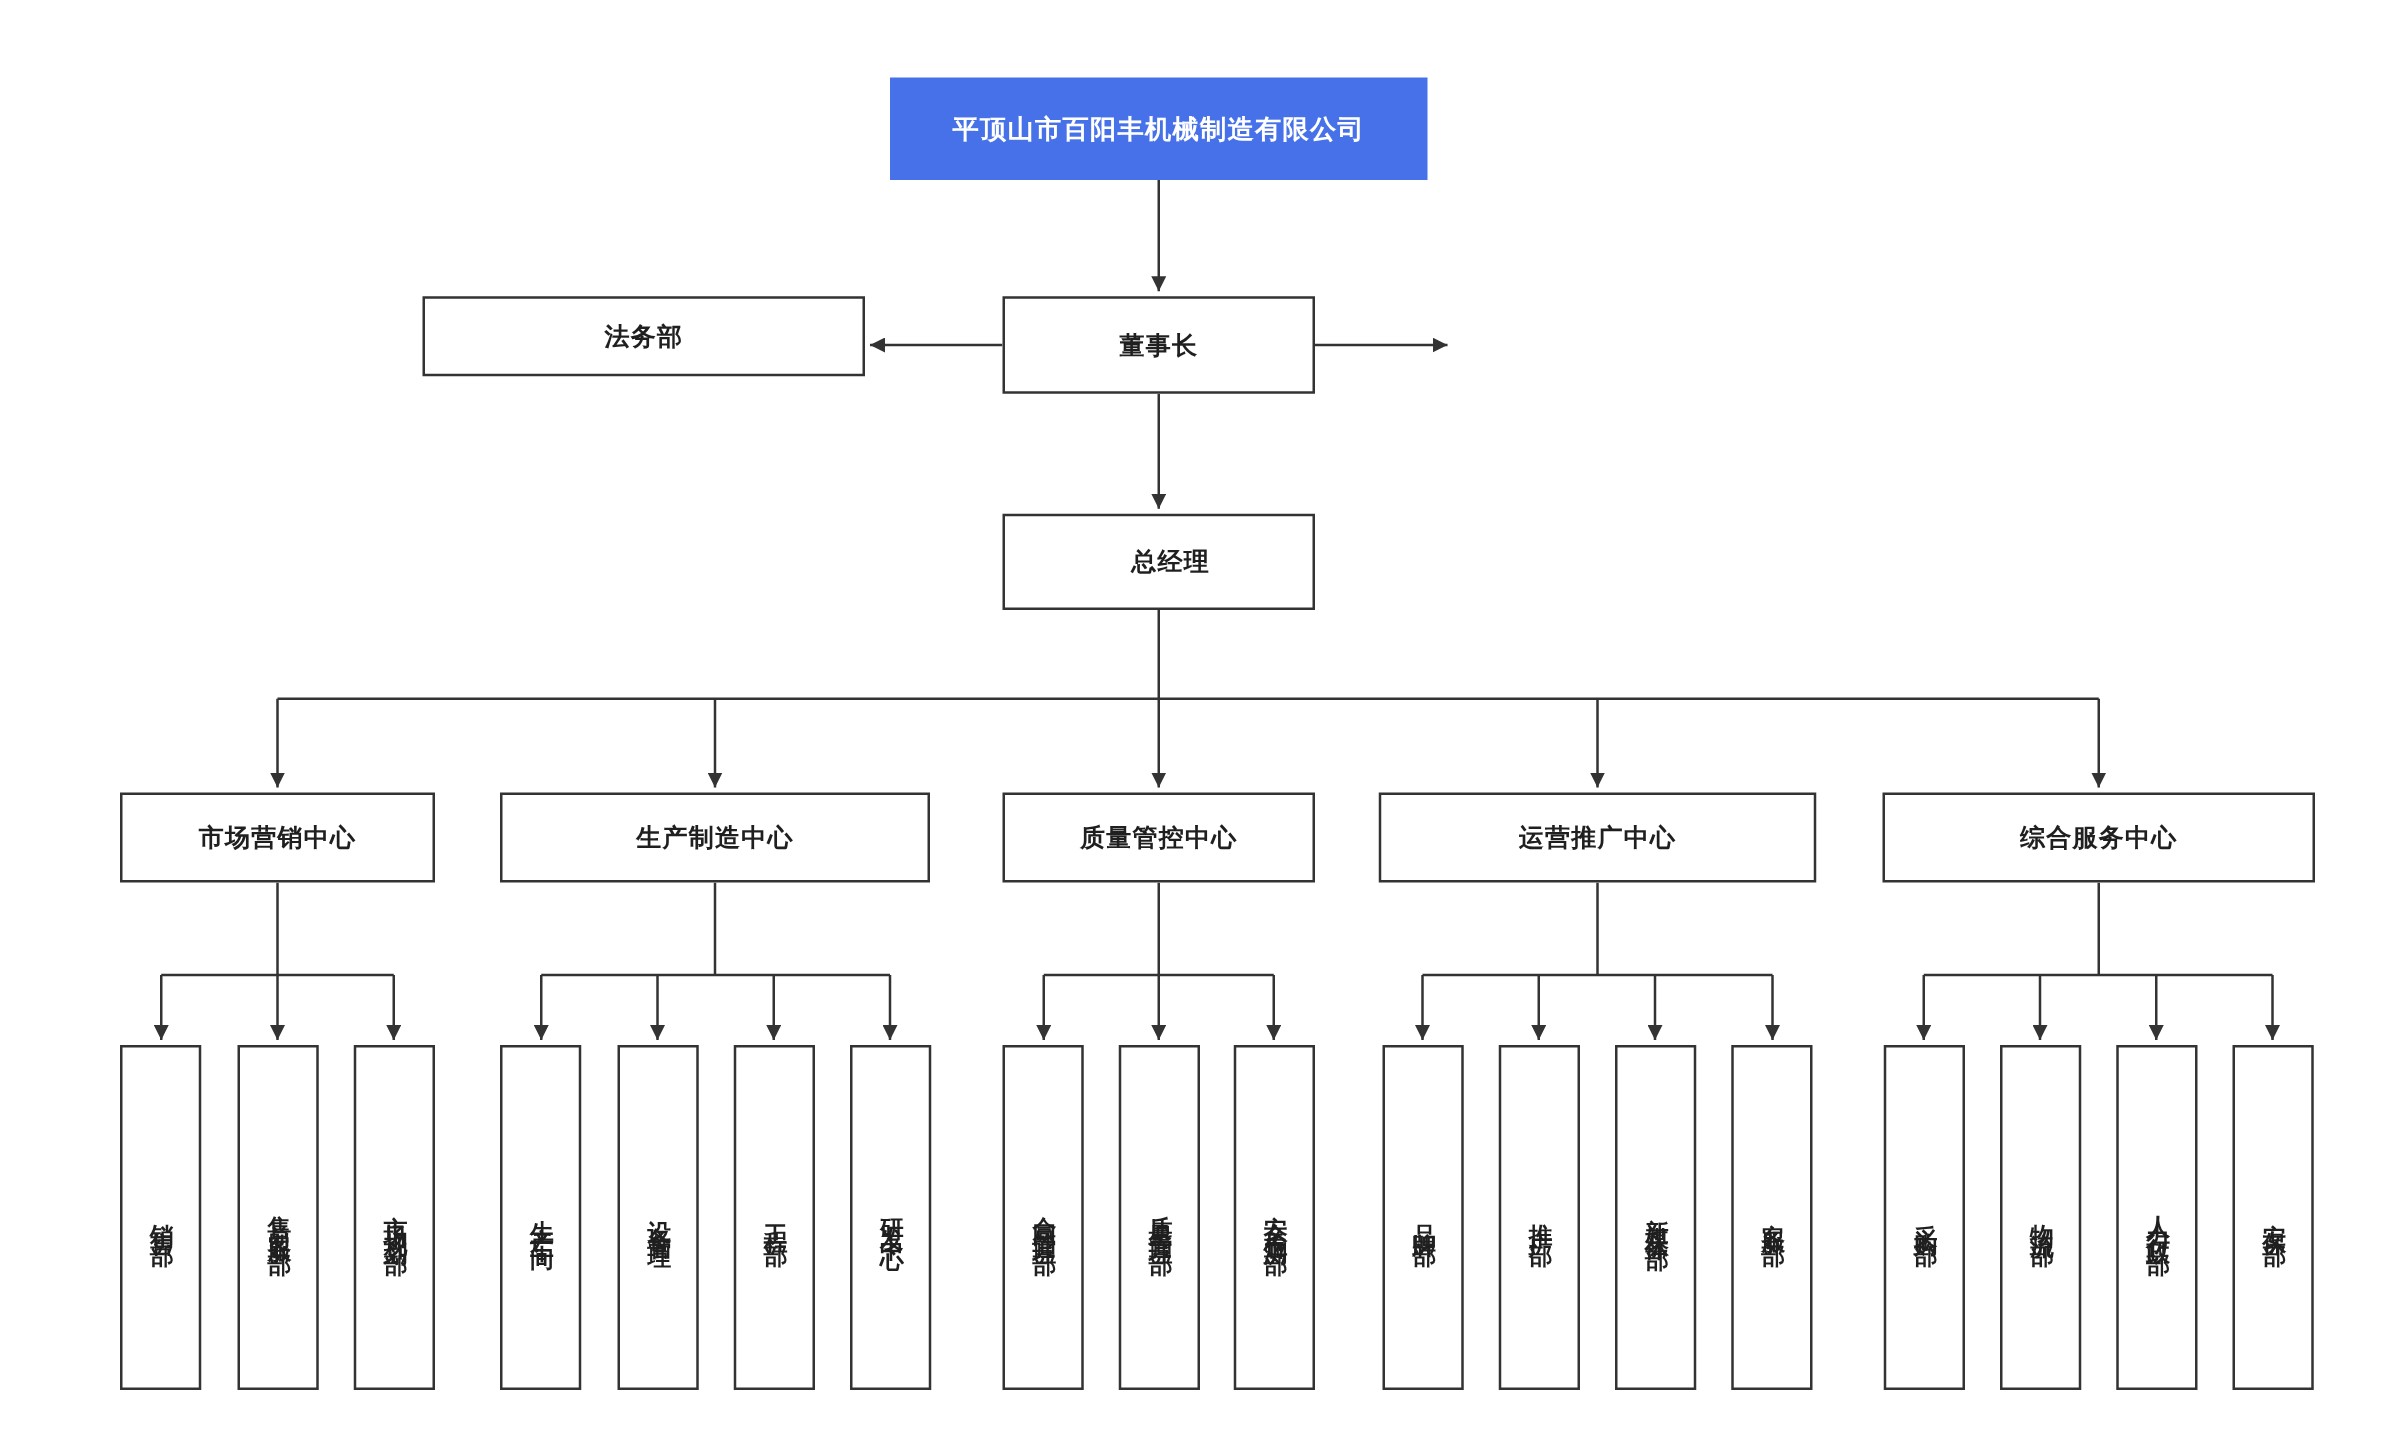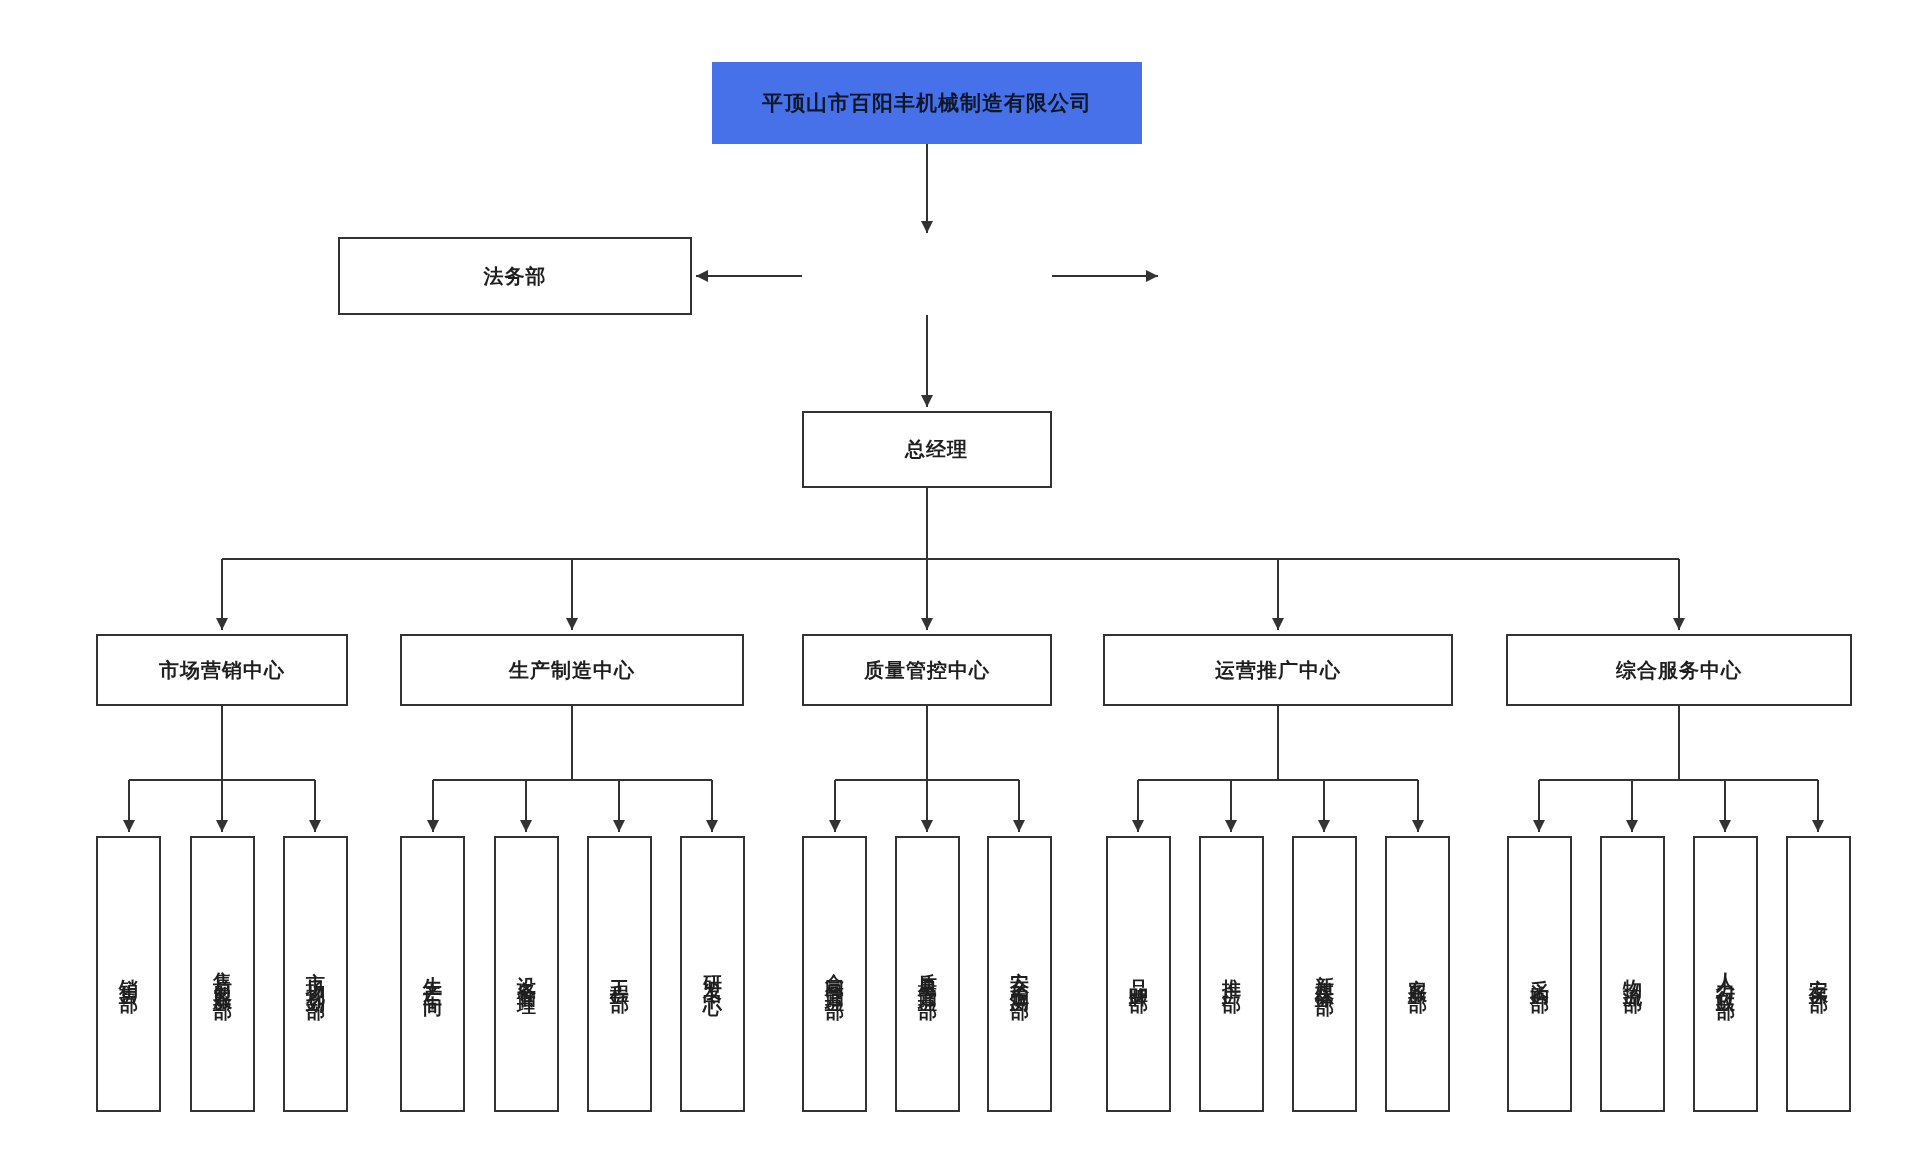--- a/index.html
+++ b/index.html
@@ -29,21 +29,21 @@
     font-size: 20px;
     letter-spacing: 1px;
     display: flex;
     align-items: center;
     justify-content: center;
     text-align: center;
   }
   .node.root {
     background: #4671E8;
     border: none;
-    color: #0f172a;
+    color: #ffffff;
     font-size: 21px;
     letter-spacing: 1px;
   }
   .node.leaf {
     writing-mode: vertical-lr;
     text-orientation: upright;
     font-size: 19px;
     letter-spacing: 7px;
   }
 </style>
@@ -121,21 +121,22 @@
       <path d="M1539 780 H1818"></path>
       <path d="M1539 780 V832" marker-end="url(#arrow)"></path>
       <path d="M1632 780 V832" marker-end="url(#arrow)"></path>
       <path d="M1725 780 V832" marker-end="url(#arrow)"></path>
       <path d="M1818 780 V832" marker-end="url(#arrow)"></path>
     </g>
   </svg>
 
   <div class="node root" style="left:712px; top:62px; width:430px; height:82px;">平顶山市百阳丰机械制造有限公司</div>
 
-  <div class="node" style="left:338px; top:237px; width:354px; height:78px;">法务部</div>
+  <div class="node" style="left:338px; top:237px; width:354px; height:64px;">法务部</div>
+  <div class="node" style="left:802px; top:237px; width:250px; height:78px;">董事长</div>
 
   <div class="node" style="left:802px; top:411px; width:250px; height:77px;padding-left:19px;">总经理</div>
 
   <div class="node" style="left:400px; top:634px; width:344px; height:72px;">生产制造中心</div>
   <div class="node" style="left:96px; top:634px; width:252px; height:72px;">市场营销中心</div>
   <div class="node" style="left:802px; top:634px; width:250px; height:72px;">质量管控中心</div>
   <div class="node" style="left:1506px; top:634px; width:346px; height:72px;">综合服务中心</div>
   <div class="node" style="left:1103px; top:634px; width:350px; height:72px;">运营推广中心</div>
 
   <div class="node leaf" style="left:96px; top:836px; width:65px; height:276px;">销售部</div>

